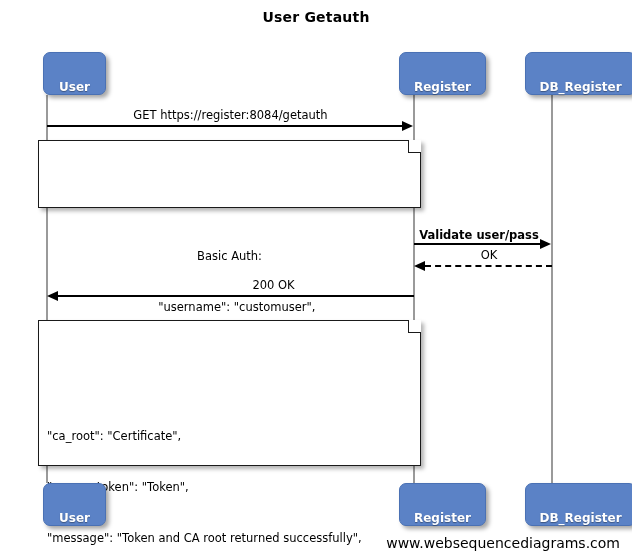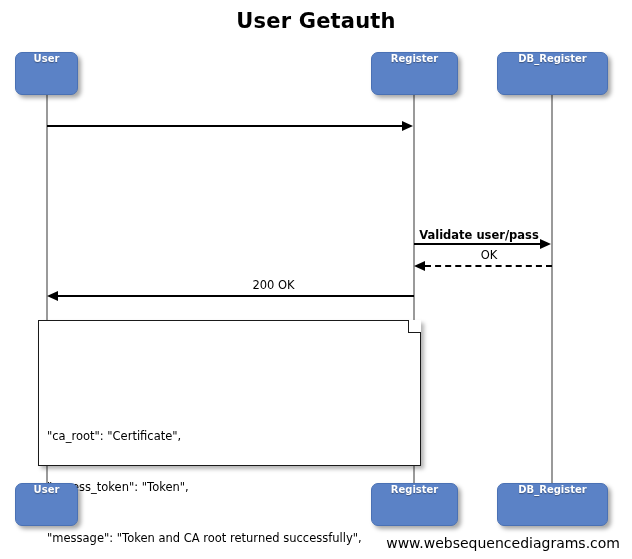--- a/index.html
+++ b/index.html
@@ -18,21 +18,21 @@
     overflow: hidden;
   }
 
   
   .diagram-title {
     position: absolute;
     left: 0;
     top: 9px;
     width: 632px;
     text-align: center;
-    font-size: 21px;
+    font-size: 14px;
     font-weight: bold;
     color: #000000;
     letter-spacing: 0.2px;
   }
 
   
   .lifeline {
     position: absolute;
     width: 2px;
     background: #9a9a9a;
@@ -42,27 +42,28 @@
 
   
   .actor-box {
     position: absolute;
     height: 43px;
     border-radius: 7px;
     background: #5B82C6;
     border: 1px solid #4a71b4;
     box-shadow: 3px 3px 4px rgba(0,0,0,0.35);
     display: flex;
-    align-items: flex-start;
+    align-items: flex-end;
     justify-content: center;
     color: #ffffff;
-    font-size: 10px;
+    font-size: 12px;
     font-weight: bold;
     box-sizing: border-box;
     text-shadow: 0 1px 1px rgba(0,0,0,0.35);
+    margin-left: 28px;
   }
 
   
   .note {
     position: absolute;
     background: #ffffff;
     border: 1px solid #1a1a1a;
     box-sizing: border-box;
     box-shadow: 3px 3px 4px rgba(0,0,0,0.30);
     font-size: 11.5px;
@@ -152,23 +153,33 @@
   <div class="actor-box" style="left:15px;  top:52px; width:63px;">
     <span>User</span>
   </div>
   <div class="actor-box" style="left:371px; top:52px; width:87px;">
     <span>Register</span>
   </div>
   <div class="actor-box" style="left:497px; top:52px; width:111px;">
     <span>DB_Register</span>
   </div>
 
+  <div class="msg-label" style="left:47px; top:108px; width:367px;">GET https://register:8084/getauth</div>
   <div class="msg-line" style="left:47px; top:125px; width:356px;"></div>
   <div class="arrow-head right" style="left:402px; top:121px;"></div>
 
+  <div class="note" style="left:38px; top:140px; width:383px; height:68px;">
+    <div class="fold-cut"></div>
+    <div class="fold"></div>
+    <div class="note-body note-center">
+      <span class="note-line">Basic Auth:</span>
+      <span class="note-line">    "username": "customuser",</span>
+      <span class="note-line">    "password": "***",</span>
+    </div>
+  </div>
 
   <div class="msg-label" style="left:414px; top:228px; width:130px;font-weight:bold;">Validate user/pass</div>
   <div class="msg-line" style="left:414px; top:243px; width:127px;"></div>
   <div class="arrow-head right" style="left:540px; top:239px;"></div>
 
   <div class="msg-label" style="left:414px; top:248px; width:150px;">OK</div>
   <div class="msg-line dashed" style="left:425px; top:265px; width:127px;"></div>
   <div class="arrow-head left" style="left:414px; top:261px;"></div>
 
   <div class="msg-label" style="left:47px; top:278px; width:367px;margin-left:43px;">200 OK</div>

